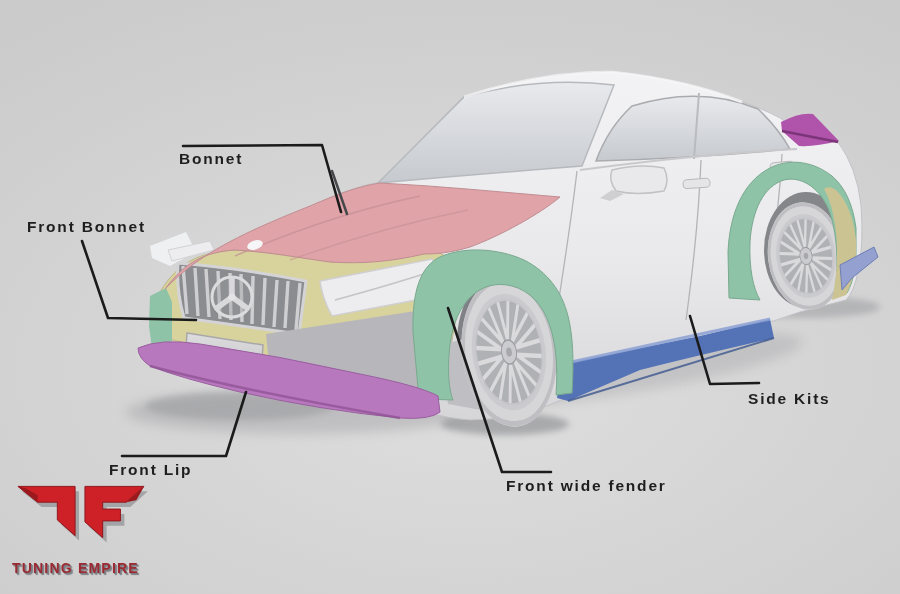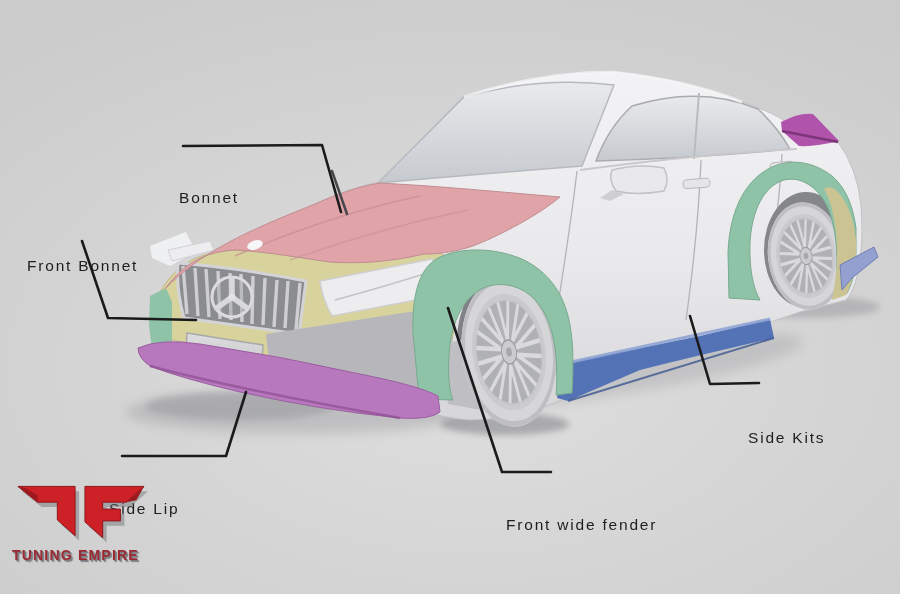--- a/index.html
+++ b/index.html
@@ -3,34 +3,34 @@
 <meta charset="utf-8">
 <style>
   html,body{margin:0;padding:0;background:#cfcfcf;}
   .stage{
     position:relative;width:900px;height:594px;overflow:hidden;
     background:radial-gradient(ellipse 720px 430px at 52% 62%, #dfdfdf 0%, #d5d5d5 48%, #cbcbcb 100%);
     font-family:"Liberation Sans", sans-serif;
   }
   .car-svg{position:absolute;left:0;top:0;width:900px;height:594px;display:block;}
   .part-label{
-    position:absolute;font-weight:400;font-size:15.5px;letter-spacing:1.8px;
-    color:#1e1e1e;white-space:nowrap;user-select:none;margin-top:39px;
+    position:absolute;font-weight:700;font-size:15.5px;letter-spacing:1.8px;
+    color:#1e1e1e;white-space:nowrap;user-select:none;
   }
   #lbl-bonnet{left:179px;top:150px;}
   #lbl-front-bumper{left:27px;top:218px;}
   #lbl-front-lip{left:109px;top:461px;}
   #lbl-front-wide-fender{left:506px;top:477px;}
   #lbl-side-kits{left:748px;top:390px;text-align:center;}
   .logo{position:absolute;left:12px;top:482px;width:150px;}
   .logo-emblem{display:block;width:138px;height:64px;}
   .logo-text{
     font-weight:700;font-size:14px;letter-spacing:1.2px;color:#9c2a33;
     text-shadow:1px 1px 0 #7b7d83, 2px 2px 1px rgba(108,110,116,.85);
-    margin-top:1px;white-space:nowrap;
+    margin-top:14px;white-space:nowrap;
   }
 </style>
 </head>
 <body>
 
 <div class="stage">
 
   <svg class="car-svg" viewBox="0 0 900 594" aria-hidden="true">
     <defs>
       <linearGradient id="bodyGrad" x1="0" y1="0" x2="0" y2="1">
@@ -170,21 +170,21 @@
       <polyline points="183,146 322,145 341,212"></polyline>
       <polyline points="82,241 108,318 196,320"></polyline>
       <polyline points="122,456 226,456 246,392"></polyline>
       <polyline points="448,308 502,472 551,472"></polyline>
       <polyline points="690,316 710,384 759,383"></polyline>
     </g>
   </svg>
 
   <div class="part-label" id="lbl-bonnet" style="color: rgb(30, 30, 30);">Bonnet</div>
   <div class="part-label" id="lbl-front-bumper" style="color: rgb(30, 30, 30);">Front Bonnet</div>
-  <div class="part-label" id="lbl-front-lip" style="color: rgb(30, 30, 30);">Side Lip</div>
+  <div class="part-label" id="lbl-front-lip" style="color: rgb(30, 30, 30);">Front Lip</div>
   <div class="part-label" id="lbl-front-wide-fender" style="color: rgb(30, 30, 30);">Front wide fender</div>
   <div class="part-label" id="lbl-side-kits" style="color: rgb(30, 30, 30);">Side Kits</div>
 
   <div class="logo">
     <svg class="logo-emblem" viewBox="0 0 140 64" aria-hidden="true">
       <g fill="#6b6d72" opacity=".45" transform="translate(4,5)">
         <path d="M6,4 L64,4 L64,54 L46,38 L46,20 L26,20 Z"></path>
         <path d="M74,4 L134,4 L116,20 L92,20 L92,27 L110,27 L110,39 L92,39 L92,56 L74,40 Z"></path>
       </g>
       <g>

